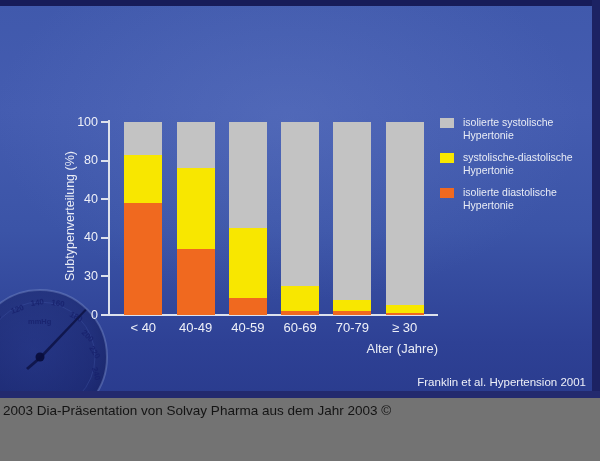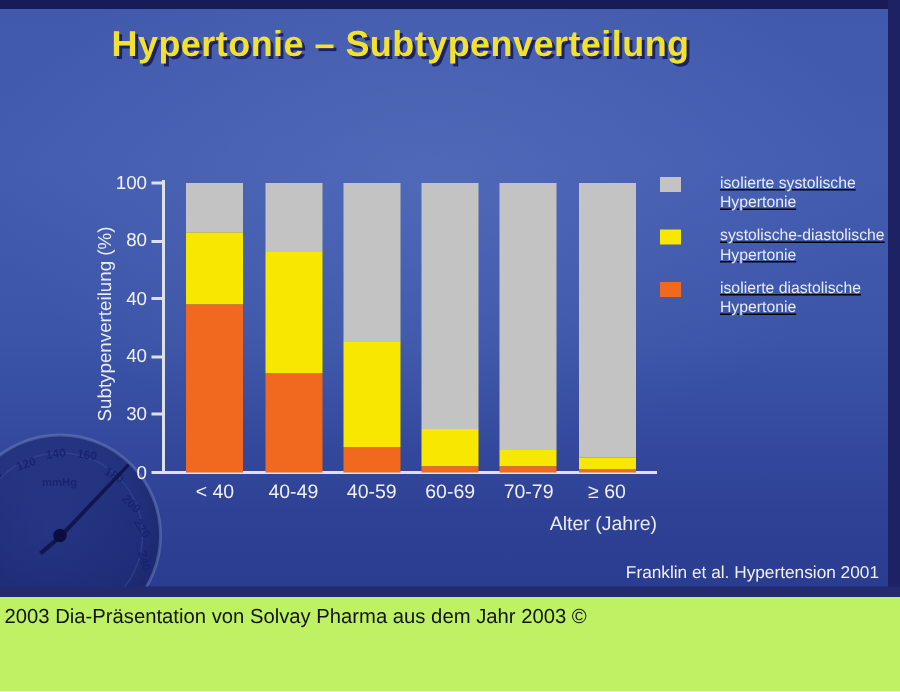--- a/index.html
+++ b/index.html
@@ -47,32 +47,32 @@
   .x-labels span{
     width:38px;text-align:center;white-space:nowrap;
     color:#eef0f8;font-size:13px;
   }
   .x-axis-title{
     position:absolute;left:110px;top:341px;width:328px;text-align:right;
     color:#e9ecf5;font-size:13px;
   }
   
   .legend{position:absolute;left:440px;top:116px;width:152px;}
-  .legend-item{display:flex;gap:26px;margin-bottom:10px;text-decoration:underline;}
+  .legend-item{display:flex;gap:9px;margin-bottom:10px;}
   .legend-swatch{width:14px;height:10px;flex:0 0 14px;margin-top:2px;}
   .legend-text{color:#e9ecf5;font-size:10.5px;line-height:12.5px;}
   
   .slide-source{
     position:absolute;right:14px;top:376px;color:#eef0f8;font-size:11.5px;
   }
   
   .gauge{position:absolute;left:-4px;top:283px;}
   
   .footer{
-    position:absolute;left:0;top:398px;width:600px;height:63px;background:#bef264;
+    position:absolute;left:0;top:398px;width:600px;height:63px;background:#737373;
   }
   .footer-caption{
     position:absolute;left:3px;top:5px;color:#141414;font-size:13.5px;
   }
 </style>
 </head>
 <body>
 
 <div class="canvas">
   <div class="slide">
@@ -100,21 +100,20 @@
       </g>
       <polygon points="89,26 90.5,27.5 45,76 43,74" fill="rgba(16,22,75,0.95)"></polygon>
       <polygon points="44,73 46,75 32,87 30,85" fill="rgba(16,22,75,0.95)"></polygon>
       <circle cx="44" cy="74" r="4.5" fill="rgba(10,14,60,0.95)"></circle>
     </svg>
 
     <div class="border-top"></div>
     <div class="border-right"></div>
     <div class="border-bottom"></div>
 
-    <div class="slide-title">Hypertonie – Subtypenverteilung</div>
 
     <div class="y-axis-label">Subtypenverteilung (%)</div>
     <div id="yticks">
         <div class="ytick-mark" style="top: 314px;"></div>
         <div class="ytick-label" style="top: 307.5px;">0</div>
         <div class="ytick-mark" style="top: 275.4px;"></div>
         <div class="ytick-label" style="top: 268.9px;">30</div>
         <div class="ytick-mark" style="top: 236.8px;"></div>
         <div class="ytick-label" style="top: 230.3px;">40</div>
         <div class="ytick-mark" style="top: 198.2px;"></div>
@@ -157,21 +156,21 @@
           <div class="seg" style="height: 4%; background: rgb(248, 231, 0);"></div>
           <div class="seg" style="height: 95%; background: rgb(195, 195, 195);"></div>
         </div>
       </div>
     <div class="x-labels" id="xlabels">
         <span>&lt; 40</span>
         <span>40-49</span>
         <span>40-59</span>
         <span>60-69</span>
         <span>70-79</span>
-        <span>≥ 60</span>
+        <span>≥ 30</span>
       </div>
     <div class="x-axis-title">Alter (Jahre)</div>
 
     <div class="legend" id="legend">
         <div class="legend-item">
           <div class="legend-swatch" style="background: rgb(195, 195, 195);"></div>
           <div class="legend-text">isolierte systolische<br>Hypertonie</div>
         </div>
         <div class="legend-item">
           <div class="legend-swatch" style="background: rgb(248, 231, 0);"></div>

